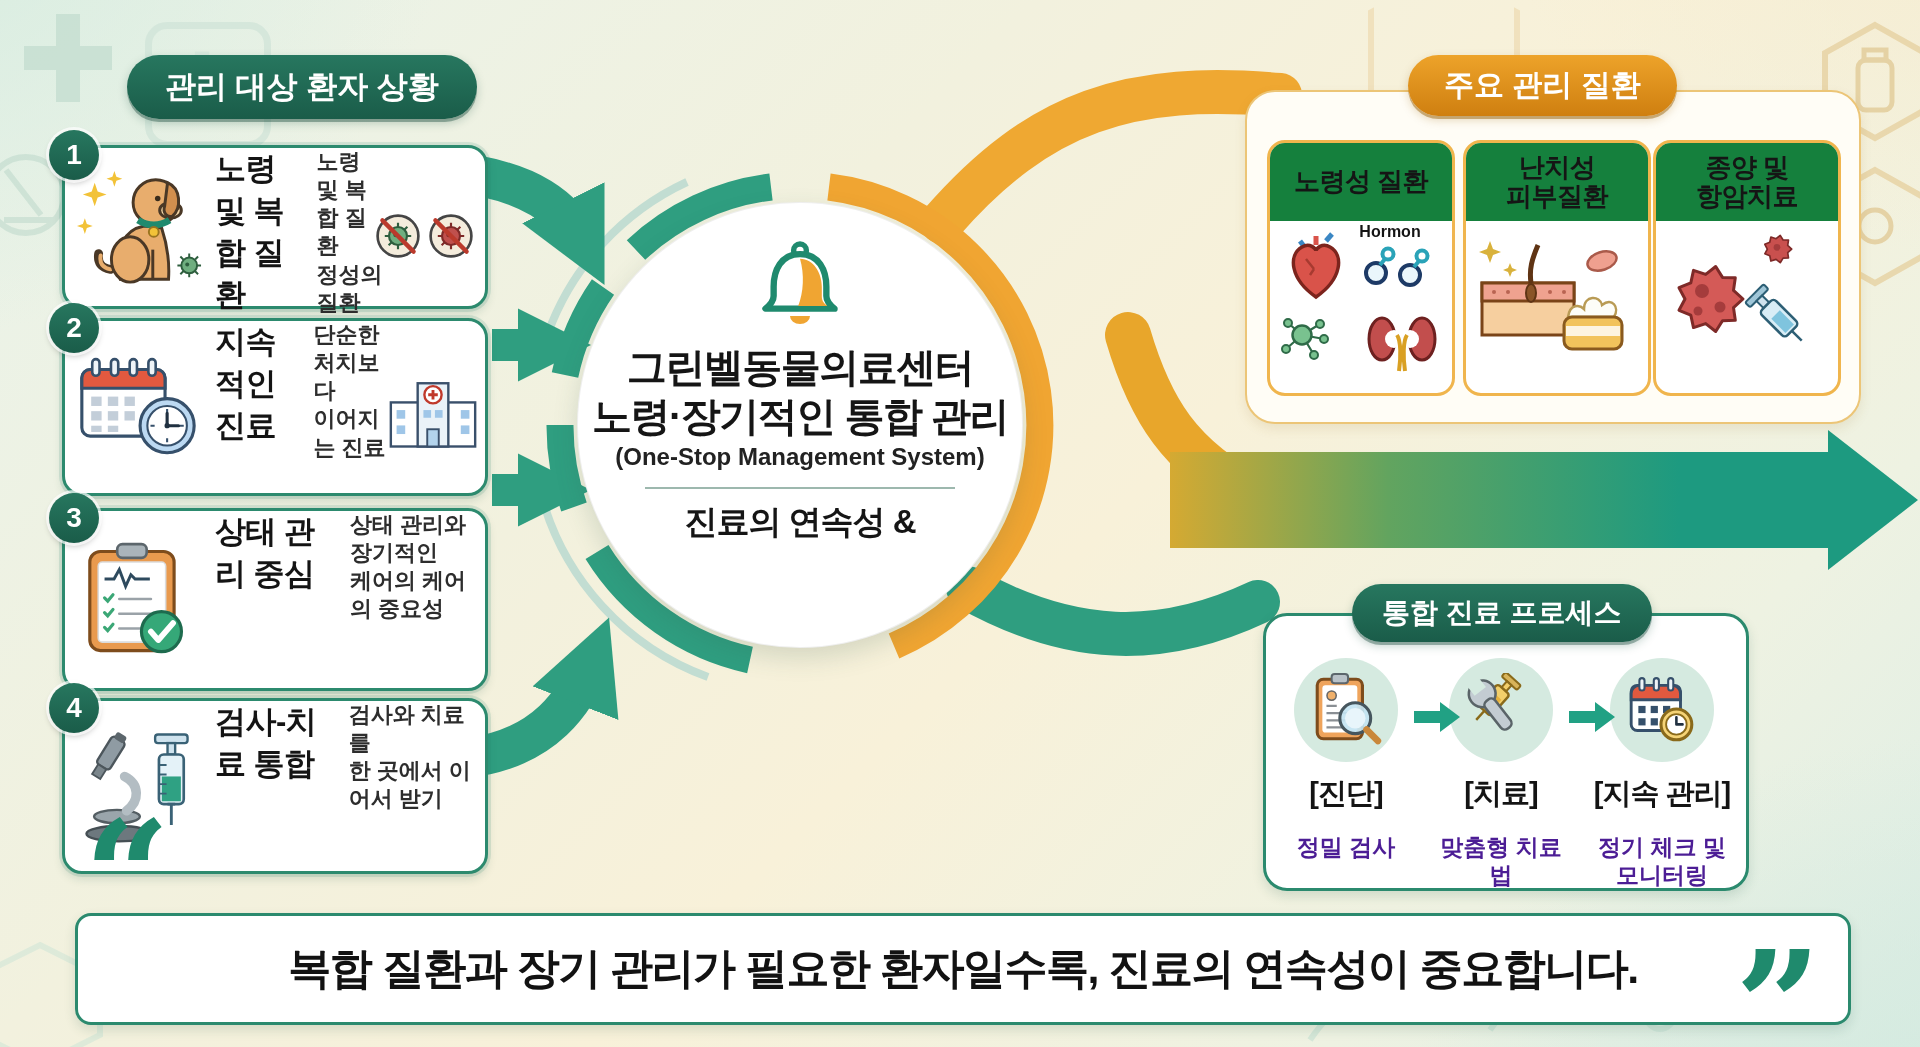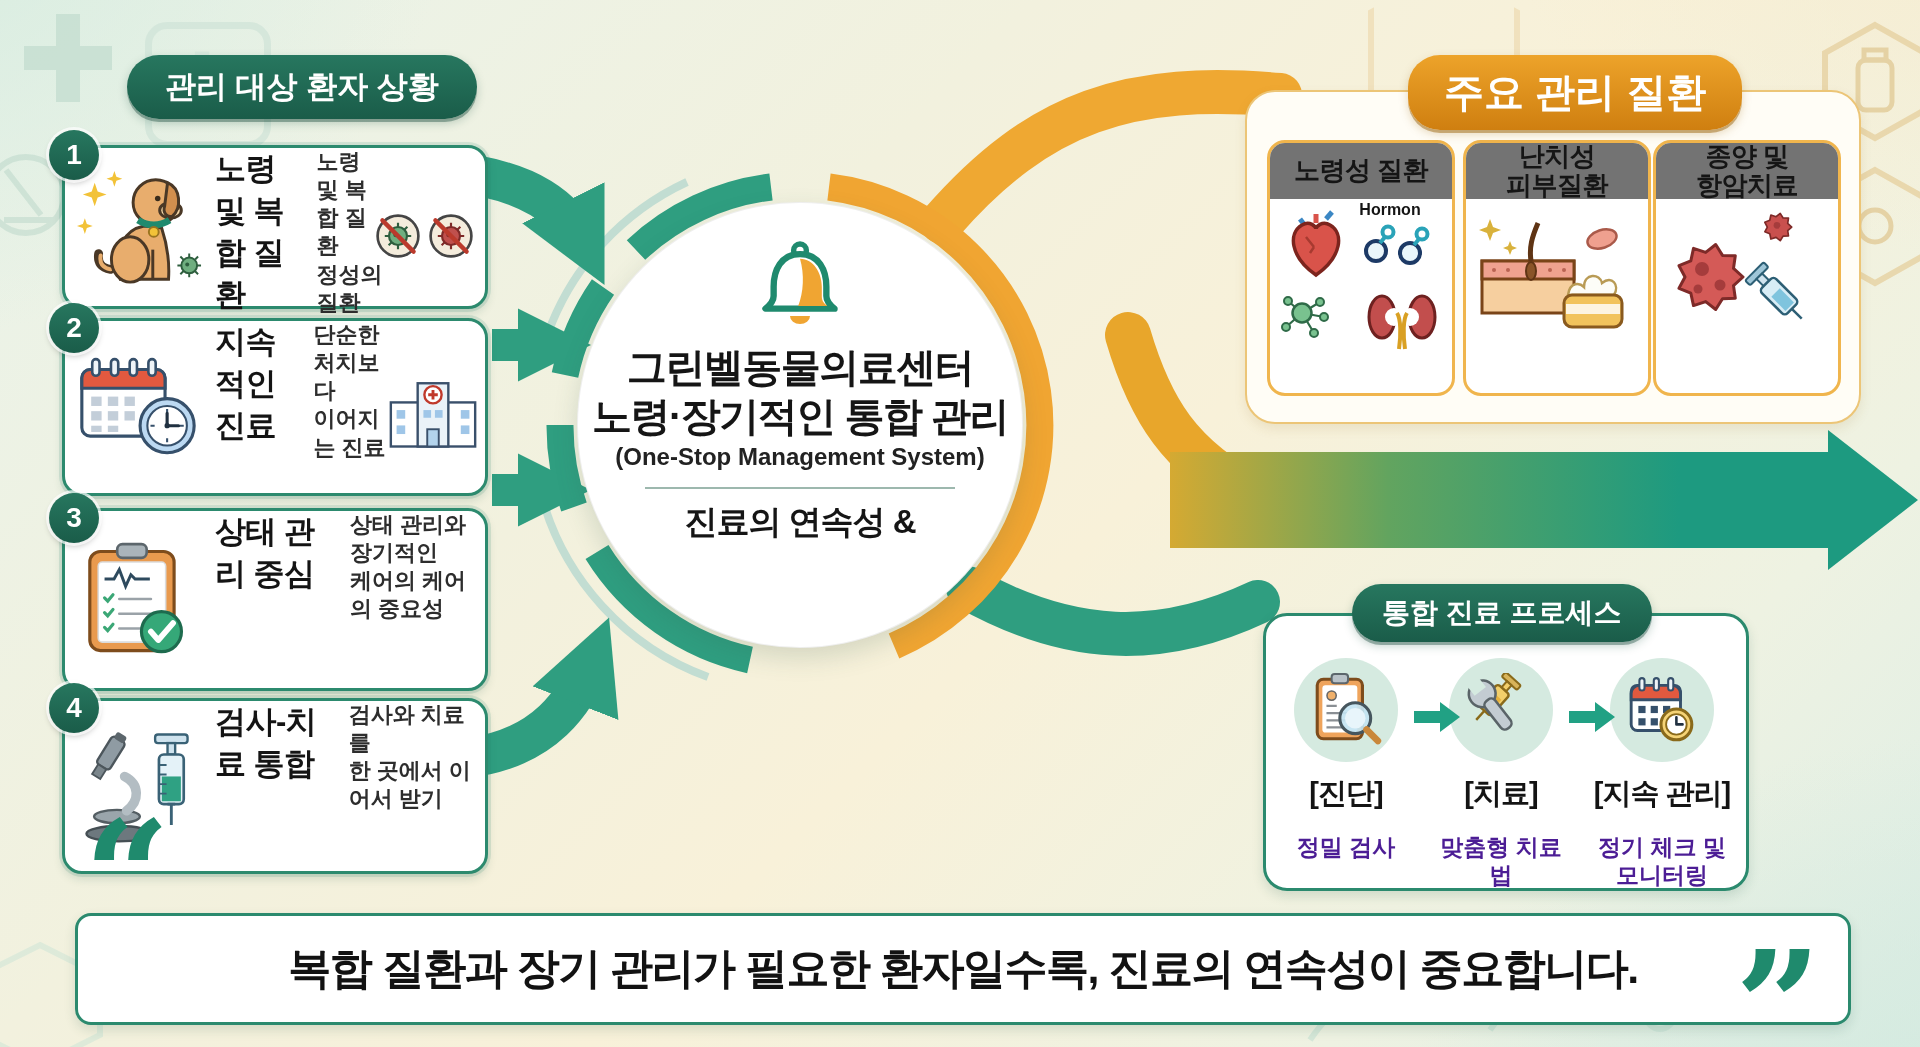--- a/index.html
+++ b/index.html
@@ -11,21 +11,21 @@
       radial-gradient(900px 650px at 106% -12%, #f6ecd0 0%, rgba(246,236,208,0) 60%),
       linear-gradient(135deg,#e9f3ea 0%,#f2f1de 35%,#f8f1d9 55%,#eef2e2 80%,#ddeee6 100%);}
   svg{display:block;}
   .layer{position:absolute;left:0;top:0;z-index:1;}
   .deco{position:absolute;z-index:0;}
   
   .pill{position:absolute;z-index:3;color:#fff;font-weight:800;border-radius:32px;white-space:nowrap;}
   .pill-teal{background:linear-gradient(#27775f,#1a5c49);box-shadow:0 3px 0 rgba(10,60,45,.35),0 4px 10px rgba(20,80,60,.25);}
   .pill-orange{background:linear-gradient(#eda32a,#cf7f10);box-shadow:0 3px 0 rgba(150,95,5,.45),0 4px 10px rgba(150,95,5,.25);}
   .lp-badge{left:127px;top:55px;padding:11px 38px;font-size:31px;}
-  .dz-badge{left:1408px;top:55px;padding:10px 36px;font-size:40px;}
+  .dz-badge{left:1408px;top:55px;padding:10px 36px;font-size:30px;}
   .pr-badge{left:1352px;top:584px;padding:10px 30px;font-size:28px;}
   
   .lbox{position:absolute;left:62px;width:420px;background:#fff;border:3.5px solid #2c8a6e;border-radius:20px;z-index:2;
         box-shadow:0 0 0 3px rgba(46,138,110,.14),0 5px 10px rgba(20,80,60,.15);}
   .num{position:absolute;left:-16px;top:-18px;width:50px;height:50px;border-radius:50%;
        background:linear-gradient(#27775f,#195ा4a);background:linear-gradient(#27775f,#1a5c49);
        color:#fff;font-weight:800;font-size:28px;display:flex;align-items:center;justify-content:center;
        box-shadow:0 0 0 3px rgba(255,255,255,.7),0 3px 6px rgba(0,0,0,.25);}
   .lbox-icon{position:absolute;left:10px;top:50%;transform:translateY(-50%);}
   .lbox-text{position:absolute;left:150px;top:0;bottom:0;right:0;display:flex;flex-direction:row;justify-content:center;gap:7px;}
@@ -39,21 +39,21 @@
       display:flex;flex-direction:column;align-items:center;text-align:center;
       box-shadow:0 0 0 1px #efefef,0 10px 26px rgba(50,90,70,.18);}
   .cc-line1,.cc-line2{font-size:40px;font-weight:900;color:#151515;letter-spacing:-1.5px;line-height:1.22;}
   .cc-line3{font-size:24px;font-weight:700;color:#222;margin-top:2px;}
   .cc-div{width:310px;height:2px;background:#9db8ae;margin:16px 0 12px;}
   .cc-line4,.cc-line5{font-size:33px;font-weight:900;color:#151515;letter-spacing:-1px;line-height:1.3;}
   
   .dz-box{position:absolute;left:1245px;top:90px;width:612px;height:330px;background:#fffdf6;border:2.5px solid #ecc577;
       border-radius:30px;z-index:2;box-shadow:0 5px 12px rgba(150,110,30,.12);}
   .sbox{position:absolute;top:140px;width:182px;height:250px;background:#fff;border:3px solid #f0b54d;border-radius:18px;z-index:2;overflow:hidden;}
-  .sb-head{height:56px;display:flex;align-items:center;justify-content:center;background:#737373;}
+  .sb-head{height:78px;display:flex;align-items:center;justify-content:center;background:#15803d;}
   .sb-title{font-size:26px;font-weight:900;color:#151515;text-align:center;line-height:1.12;white-space:pre-line;letter-spacing:-.5px;}
   .sb-body{position:relative;height:165px;}
   
   .flow-label{position:absolute;left:1150px;top:474px;width:700px;text-align:center;z-index:2;
       font-size:37px;font-weight:900;color:#fff;letter-spacing:-1px;text-shadow:0 2px 4px rgba(0,40,30,.25);}
   
   .pr-box{position:absolute;left:1263px;top:613px;width:480px;height:272px;background:#fff;border:3.5px solid #2b8a6e;
       border-radius:24px;z-index:2;box-shadow:0 5px 12px rgba(20,80,60,.15);}
   .step{position:absolute;top:0;height:100%;text-align:center;}
   .step-circle{width:104px;height:104px;border-radius:50%;background:#d5eae0;margin:42px auto 0;display:flex;align-items:center;justify-content:center;}

